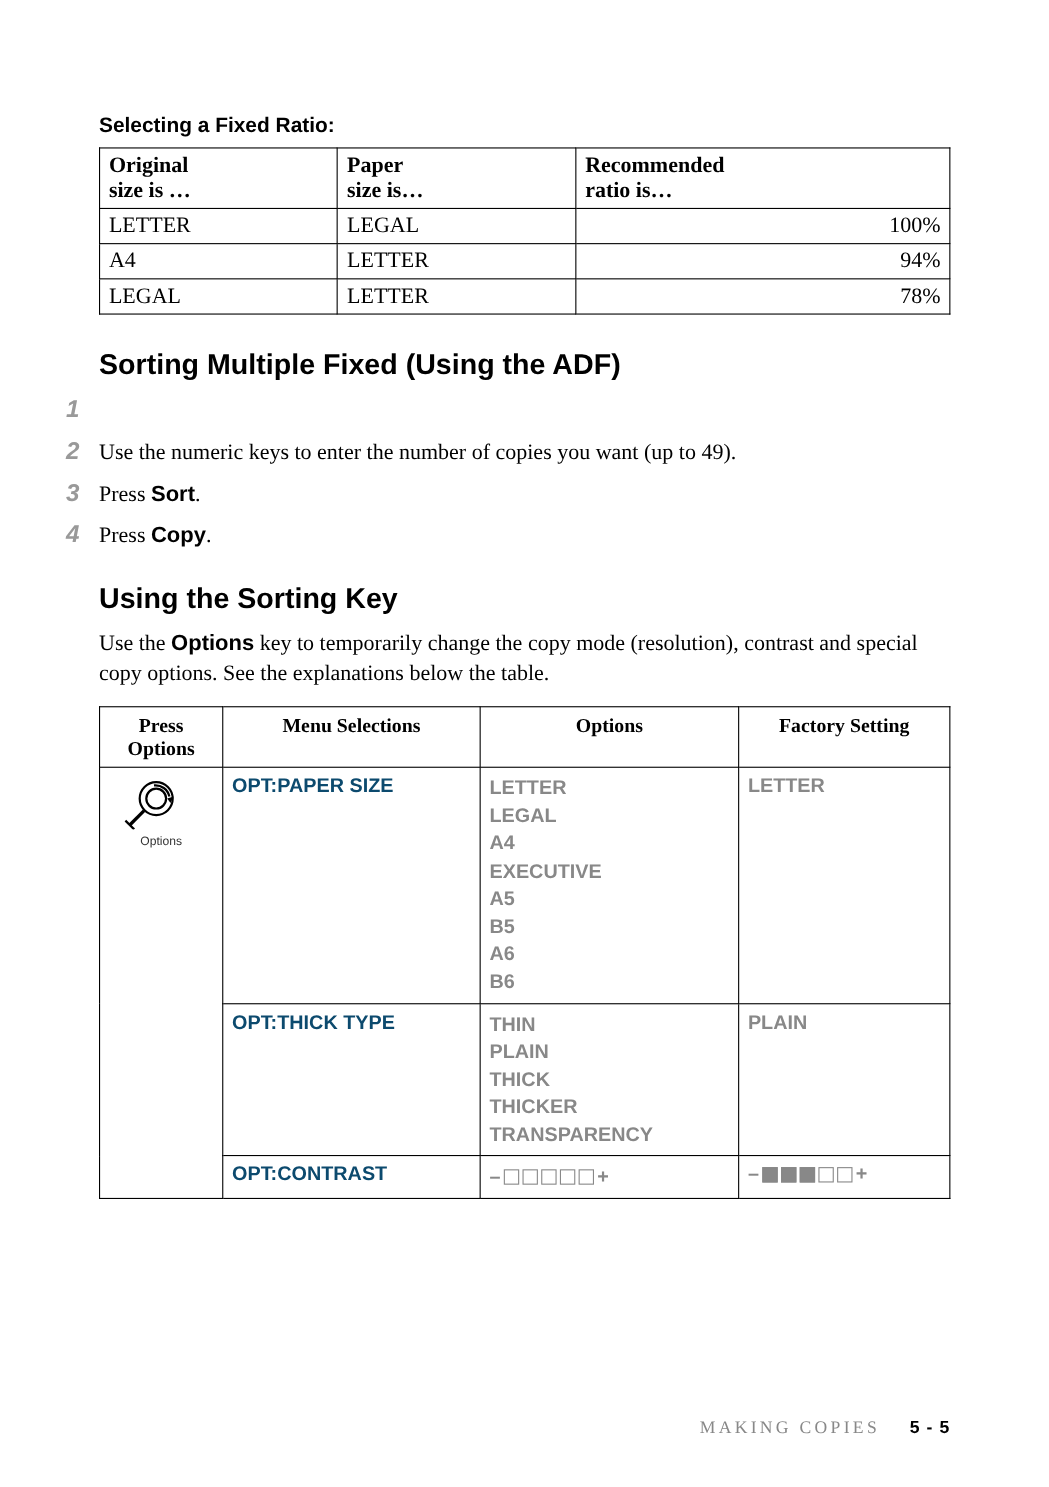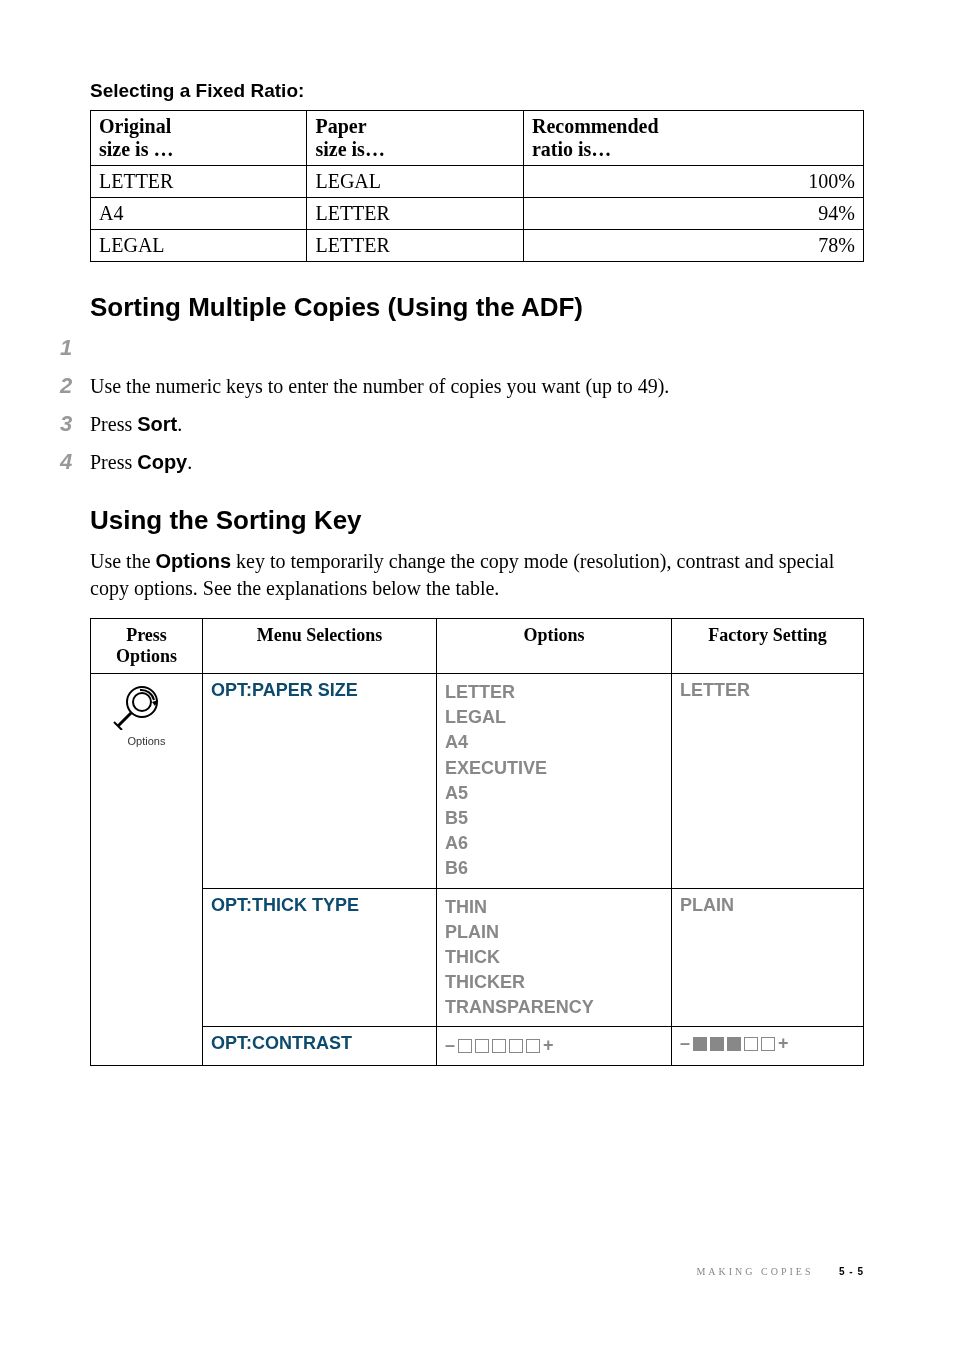--- a/index.html
+++ b/index.html
@@ -8,20 +8,21 @@
     padding: 80px 90px 60px 90px;
     width: 954px;
     box-sizing: border-box;
     color: #000;
   }
   .subheading-bold {
     font-family: Arial, Helvetica, sans-serif;
     font-weight: bold;
     font-size: 19px;
     margin-bottom: 8px;
+    margin-top: 24px;
   }
   table.ratio-table {
     border-collapse: collapse;
     width: 100%;
     font-size: 20px;
     border-radius: 17px;
   }
   table.ratio-table th, table.ratio-table td {
     border: 1px solid #000;
     padding: 4px 8px;
@@ -121,21 +122,21 @@
     height: 12px;
     border: 1.5px solid #888;
     display: inline-block;
   }
   .cbox.filled {
     background: #888;
   }
   .footer {
     margin-top: 200px;
     text-align: right;
-    font-size: 10px;
+    font-size: 16px;
     letter-spacing: 3px;
     color: #888;
   }
   .footer .pagenum {
     font-family: Arial, Helvetica, sans-serif;
     font-weight: bold;
     color: #000;
     letter-spacing: 1px;
     margin-left: 20px;
   }
@@ -179,21 +180,21 @@
       <td class="num">94%</td>
     </tr>
     <tr>
       <td>LEGAL</td>
       <td>LETTER</td>
       <td class="num">78%</td>
     </tr>
   </tbody>
 </table>
 
-<h2>Sorting Multiple Copies (Using the ADF)</h2>
+<h2>Sorting Multiple Fixed (Using the ADF)</h2>
 <ol class="steps">
   <li>
     <span class="num">1</span>
   </li>
   <li>
     <span class="num">2</span>
     <span>
       <span>Use the numeric keys to enter the number of copies you want (up to 49).</span>
     </span>
   </li>

